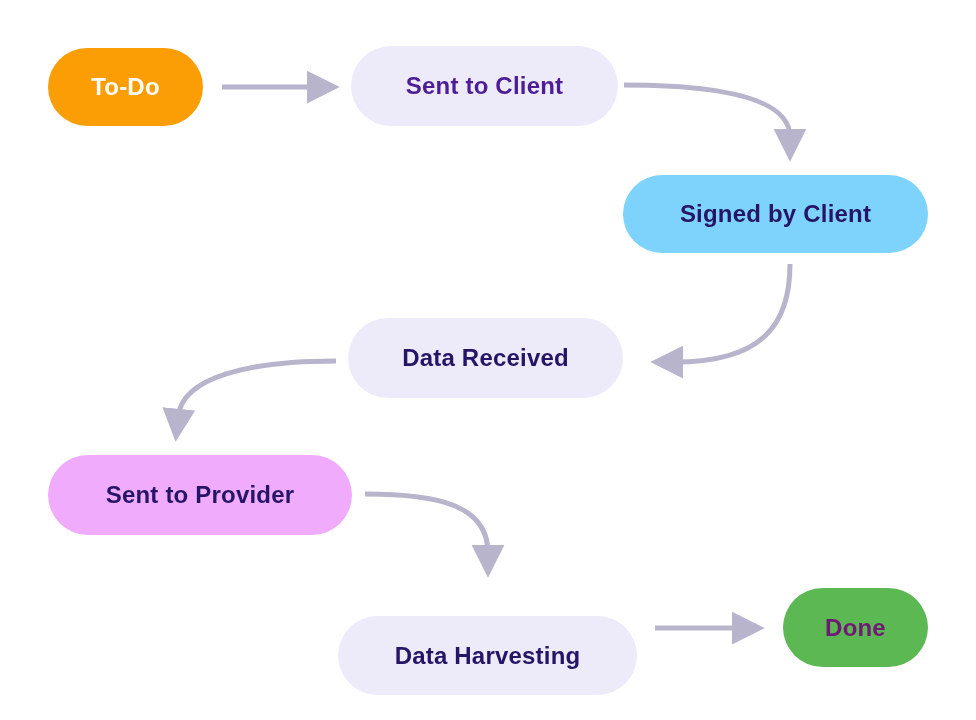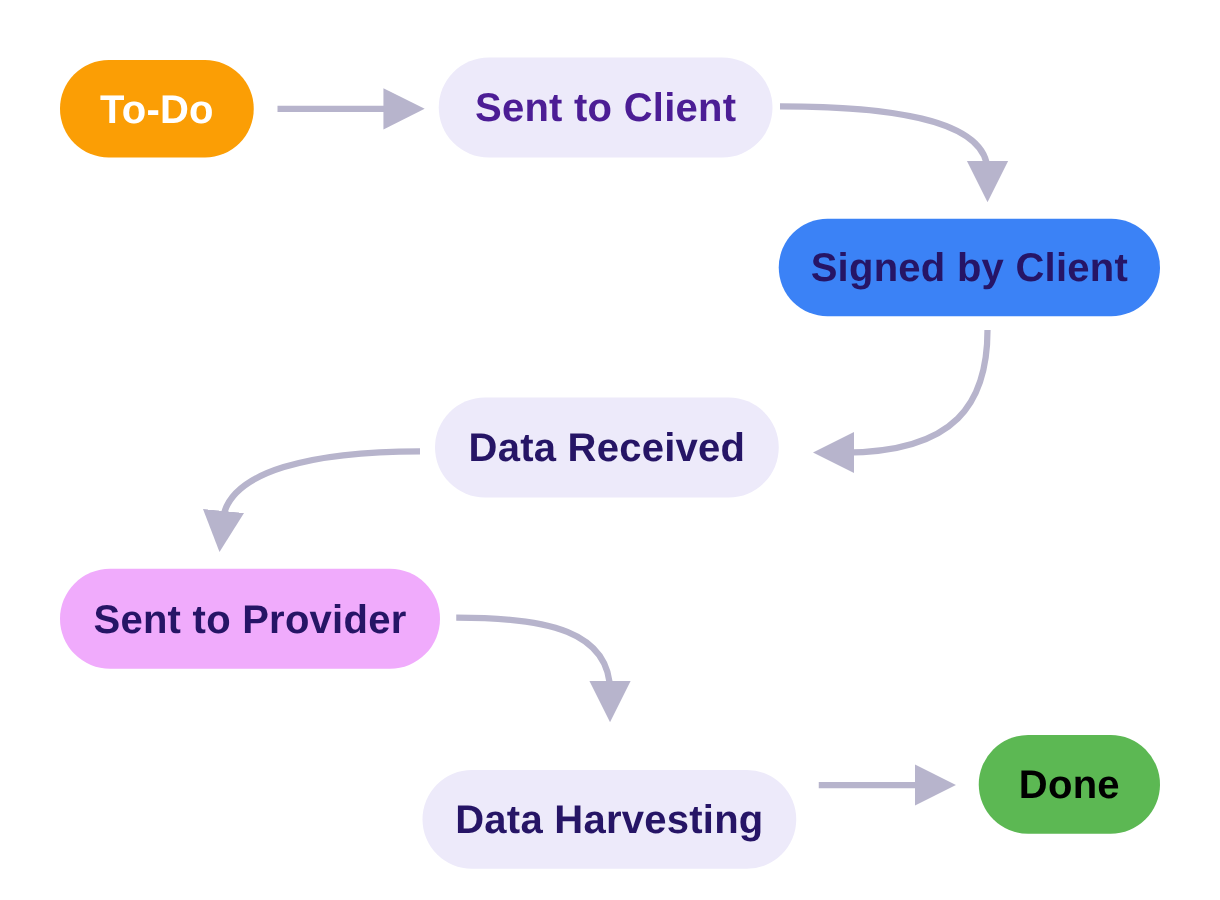--- a/index.html
+++ b/index.html
@@ -26,21 +26,21 @@
   .edge {
     fill: none;
     stroke-width: 5px;
   }
   .node {
     position: absolute;
     display: flex;
     align-items: center;
     justify-content: center;
     border-radius: 44px;
-    font-size: 32px;
+    font-size: 24px;
     font-weight: 700;
     letter-spacing: 0.2px;
     white-space: nowrap;
     box-sizing: border-box;
   }
   
   .node-to-do            { left: 48px;  top: 48px;  width: 155px; height: 78px; }
   .node-sent-to-client   { left: 351px; top: 46px;  width: 267px; height: 80px; }
   .node-signed-by-client { left: 623px; top: 175px; width: 305px; height: 78px; }
   .node-data-received    { left: 348px; top: 318px; width: 275px; height: 80px; }
@@ -64,23 +64,23 @@
     <path class="edge" d="M 790 264 C 790 322 765 362 675 362" marker-end="url(#arrowhead)" style="stroke: rgb(183, 180, 204);"></path>
     <path class="edge" d="M 336 361 C 252 361 182 376 178 417" marker-end="url(#arrowhead)" style="stroke: rgb(183, 180, 204);"></path>
     <path class="edge" d="M 365 494 C 438 494 488 505 488 553" marker-end="url(#arrowhead)" style="stroke: rgb(183, 180, 204);"></path>
     <path class="edge" d="M 655 628 L 740 628" marker-end="url(#arrowhead)" style="stroke: rgb(183, 180, 204);"></path>
   </svg>
 
   <div class="node node-to-do" style="background-color: rgb(251, 158, 5); color: rgb(255, 255, 255);">To-Do</div>
 
   <div class="node node-sent-to-client" style="background-color: rgb(237, 234, 250); color: #4c1d95;">Sent to Client</div>
 
-  <div class="node node-signed-by-client" style="background-color: #3b82f6; color: rgb(38, 21, 102);">Signed by Client</div>
+  <div class="node node-signed-by-client" style="background-color: #7dd3fc; color: rgb(38, 21, 102);">Signed by Client</div>
 
   <div class="node node-data-received" style="background-color: rgb(237, 234, 250); color: rgb(38, 21, 102);">Data Received</div>
 
   <div class="node node-sent-to-provider" style="background-color: #f0abfc; color: rgb(38, 21, 102);">Sent to Provider</div>
 
   <div class="node node-data-harvesting" style="background-color: rgb(237, 234, 250); color: rgb(38, 21, 102);">Data Harvesting</div>
 
-  <div class="node node-done" style="background-color: rgb(92, 184, 83); color: #000000;">Done</div>
+  <div class="node node-done" style="background-color: rgb(92, 184, 83); color: #701a75;">Done</div>
 
 </div>
 
 </body></html>

